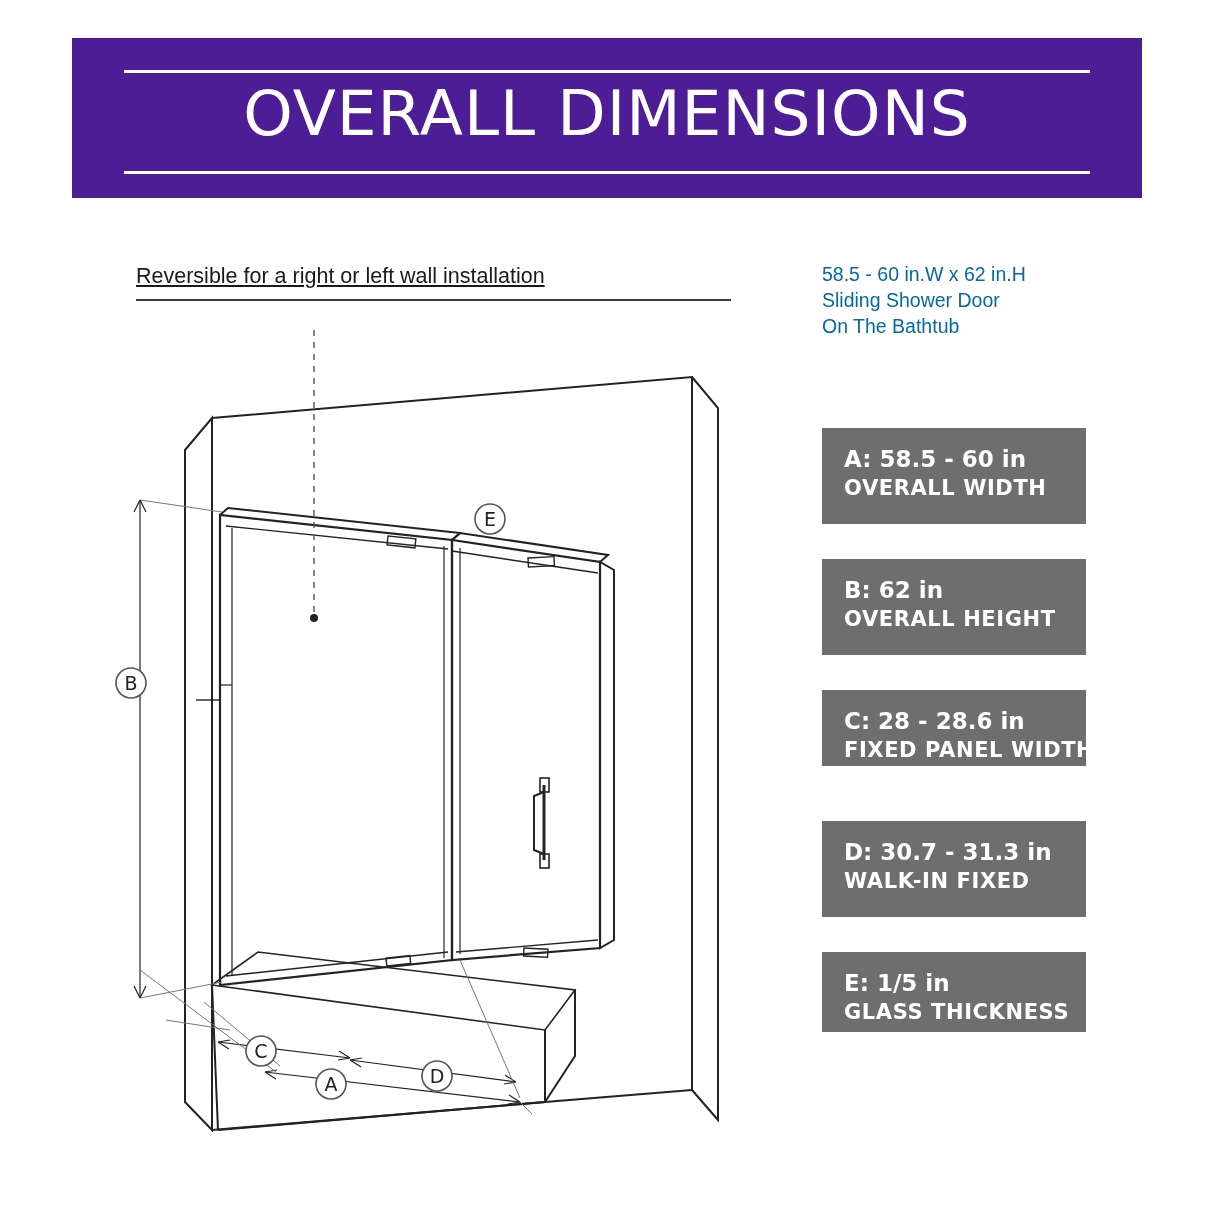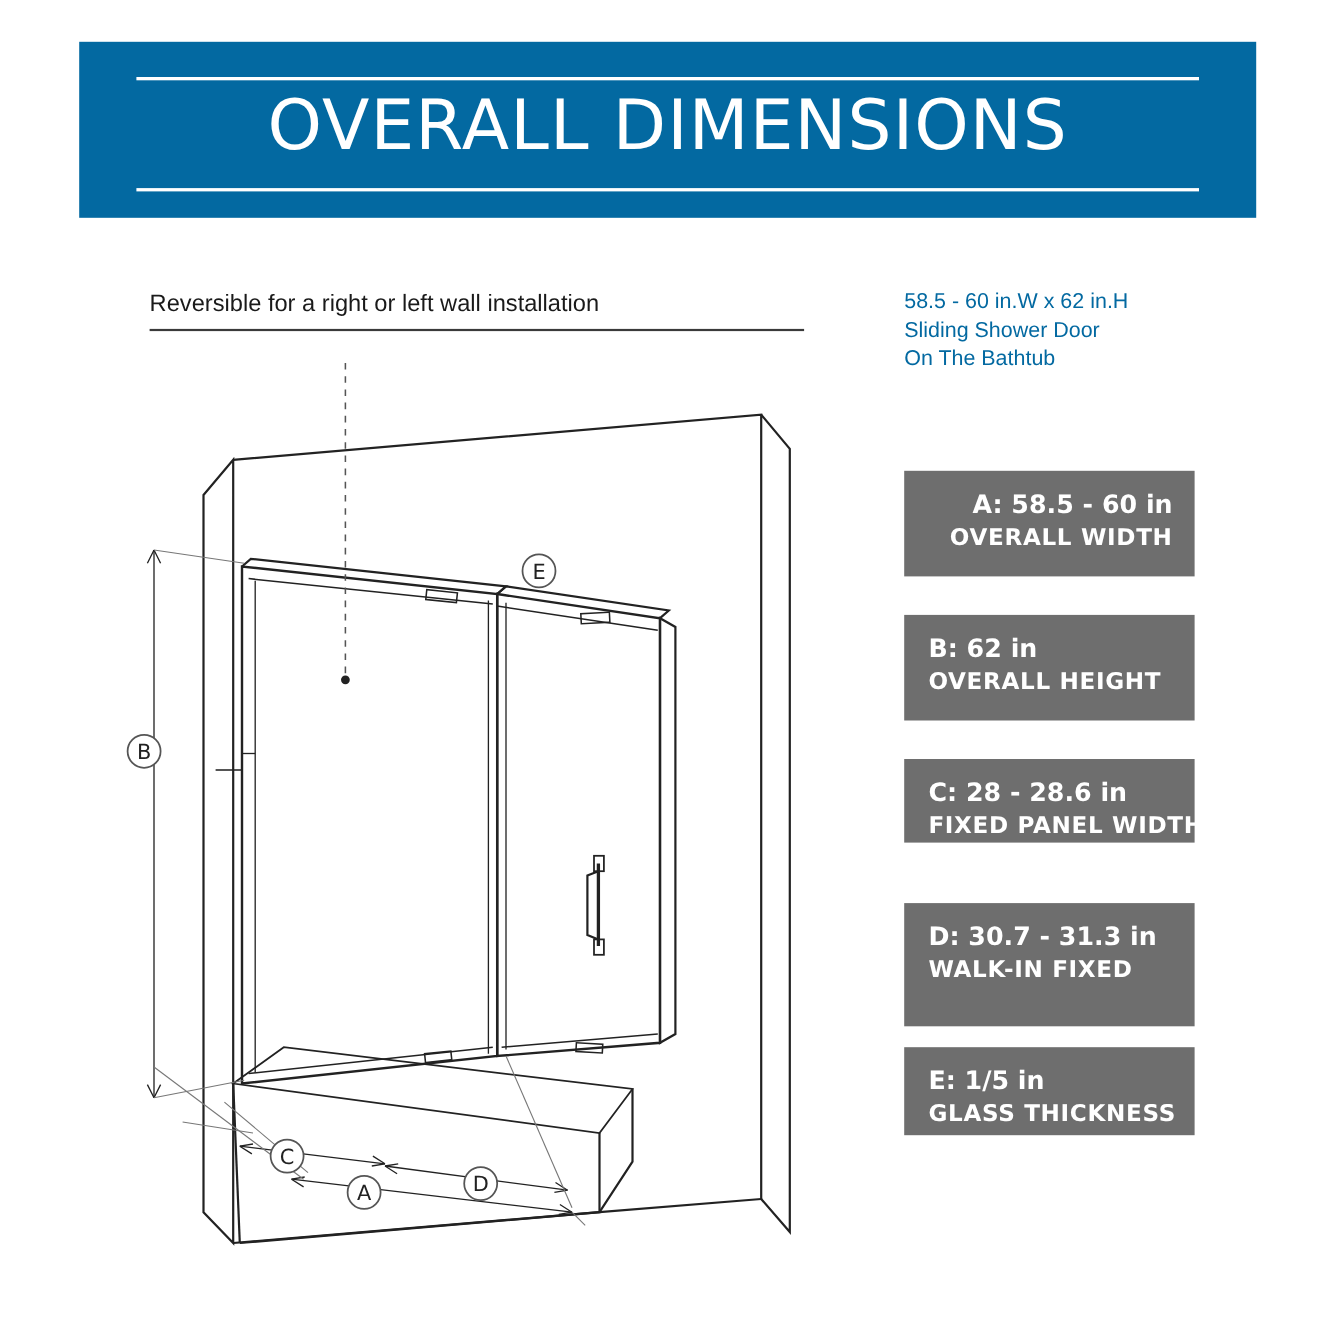--- a/index.html
+++ b/index.html
@@ -16,21 +16,21 @@
     overflow: hidden;
   }
 
   
   .header-banner {
     position: absolute;
     left: 72px;
     top: 38px;
     width: 1070px;
     height: 160px;
-    background: #0369a1;
+    background: #4c1d95;
     box-sizing: border-box;
   }
   .header-rule {
     position: absolute;
     left: 52px;
     width: 966px;
     height: 3px;
     background: #ffffff;
   }
   .header-rule.top { top: 32px; }
@@ -53,20 +53,21 @@
   
   .reversible-note {
     position: absolute;
     left: 136px;
     top: 262px;
     font-size: 21.5px;
     line-height: 28px;
     color: #1a1a1a;
     font-family: "Liberation Sans", sans-serif;
     white-space: nowrap;
+    text-decoration: underline;
   }
   .note-underline {
     position: absolute;
     left: 136px;
     top: 299px;
     width: 595px;
     height: 2px;
     background: #3a3a3a;
   }
 
@@ -102,24 +103,24 @@
   }
   .spec-label {
     font-size: 21px;
     line-height: 20px;
     font-weight: bold;
     letter-spacing: 0.6px;
     margin-top: 5px;
     font-family: "DejaVu Sans", sans-serif;
     white-space: nowrap;
   }
-  #card-0 { top: 428px; height: 96px; text-align: right; }
+  #card-0 { top: 428px; height: 96px; }
   #card-1 { top: 559px; height: 96px; }
   #card-2 { top: 690px; height: 76px; }
-  #card-3 { top: 821px; height: 112px; }
+  #card-3 { top: 821px; height: 96px; }
   #card-4 { top: 952px; height: 80px; }
 
   
   .drawing {
     position: absolute;
     left: 100px;
     top: 330px;
     width: 700px;
     height: 820px;
   }

